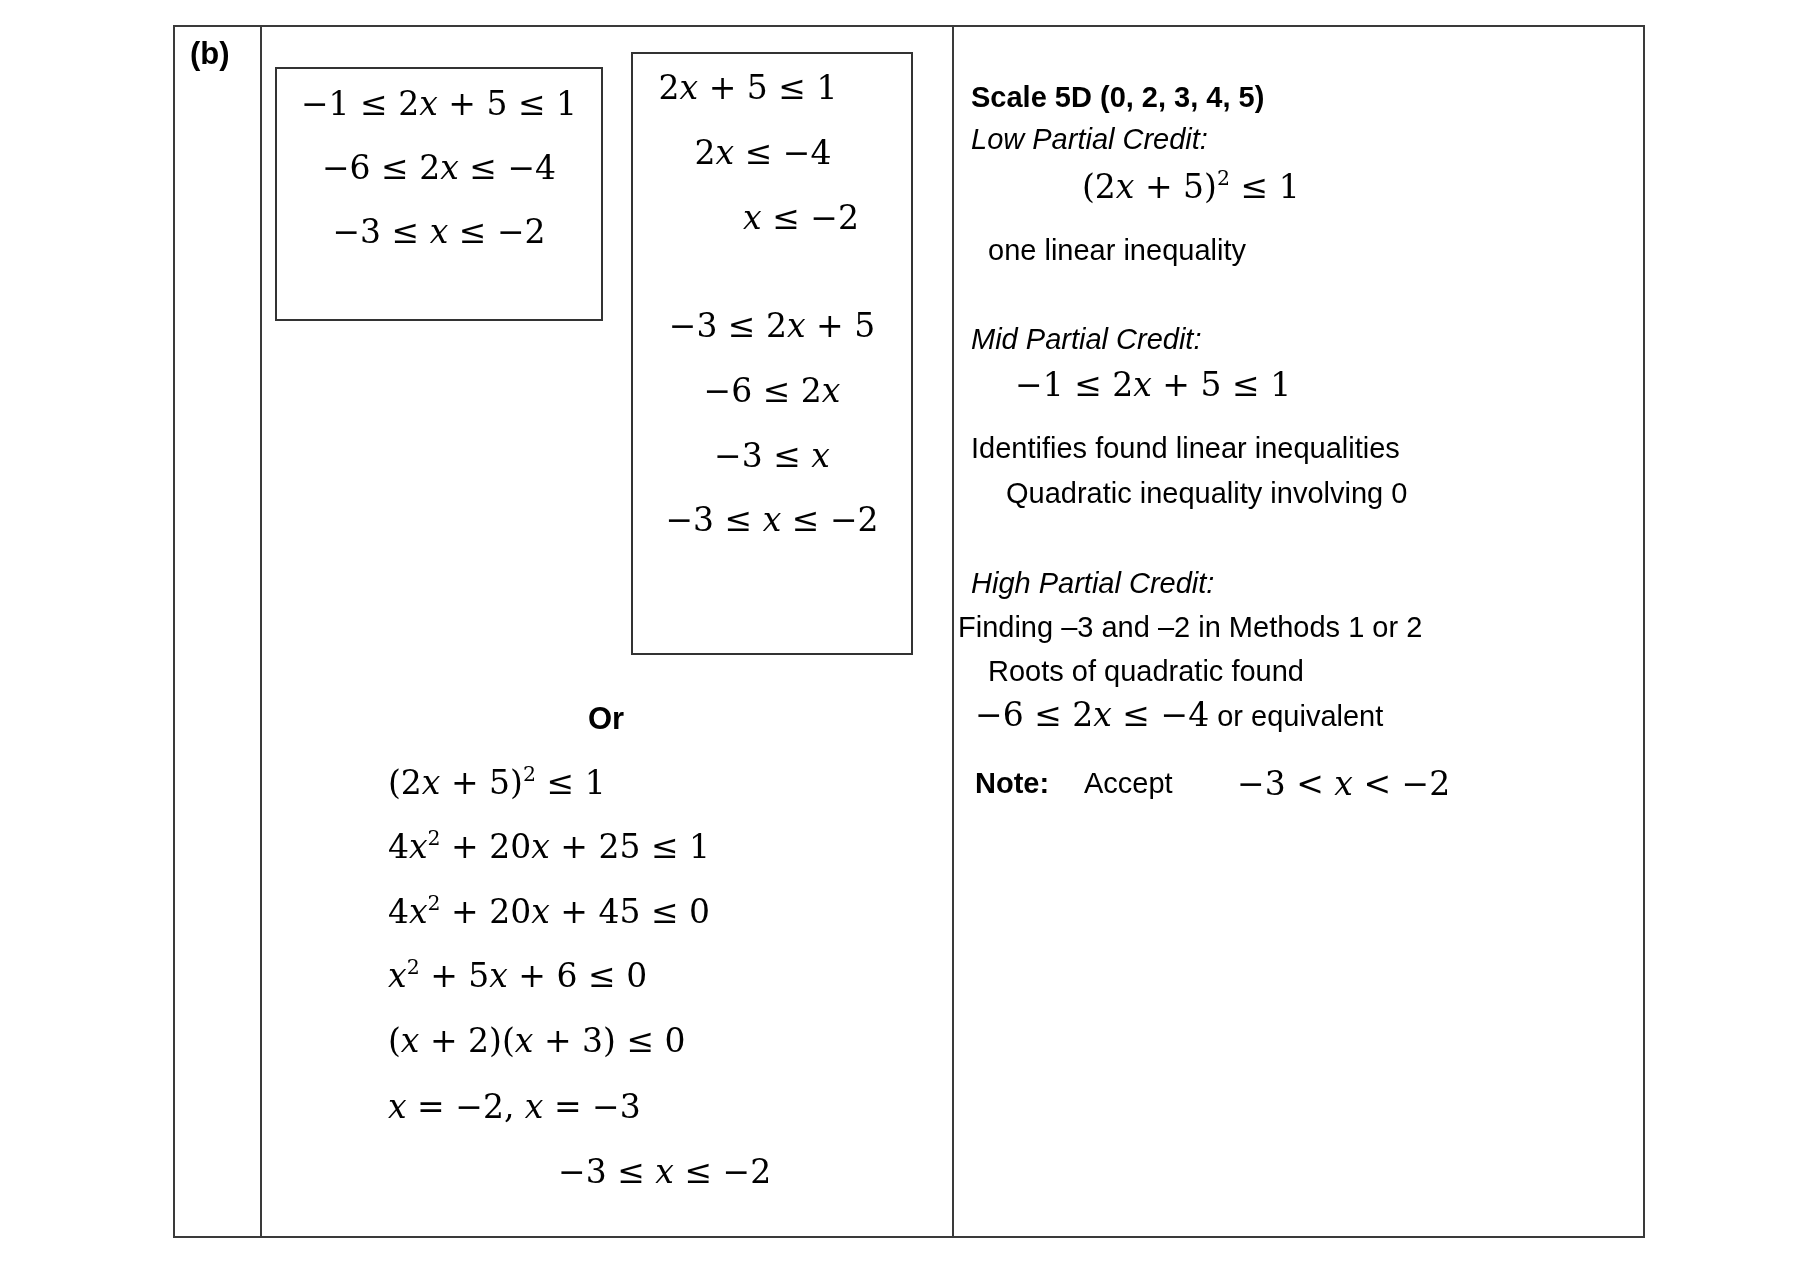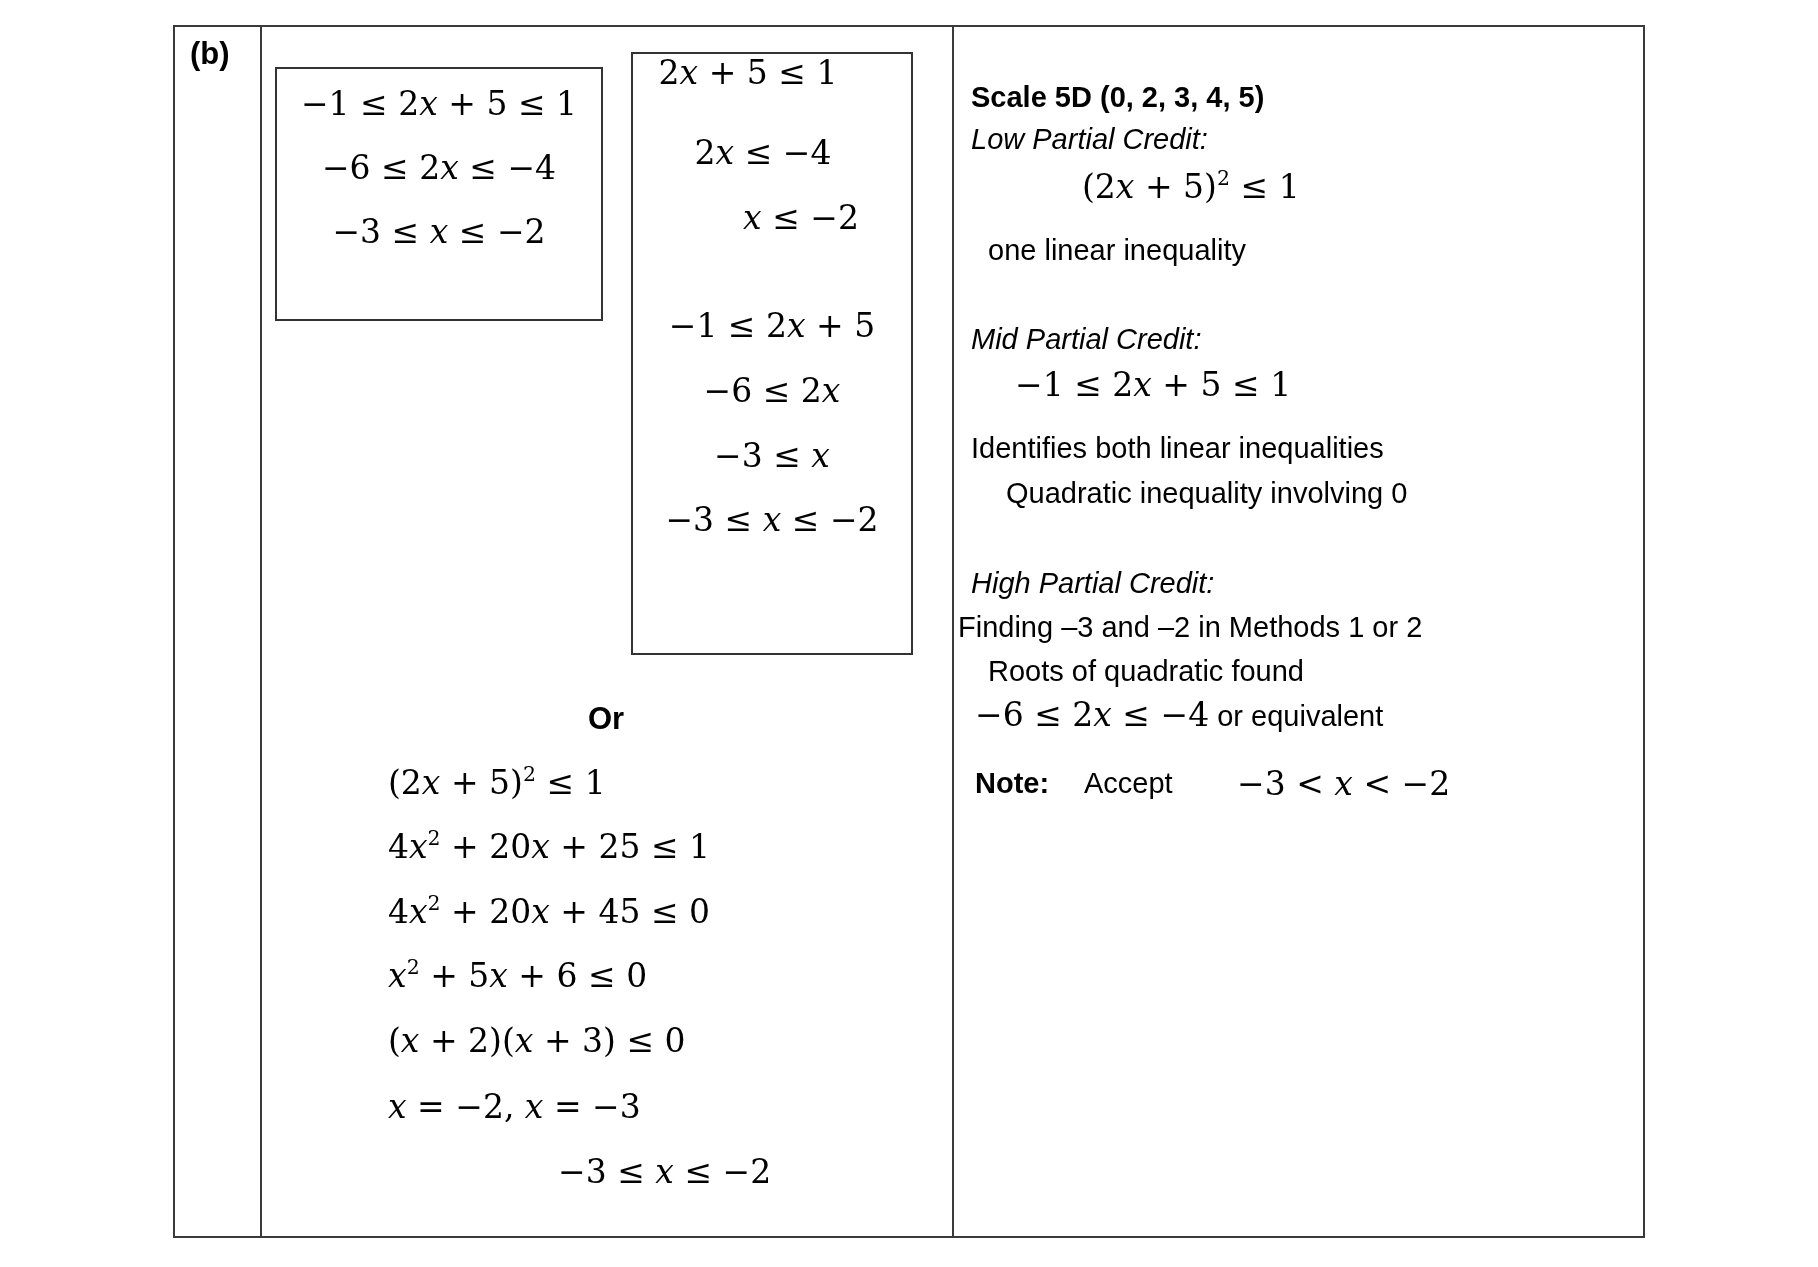--- a/index.html
+++ b/index.html
@@ -72,24 +72,24 @@
 
 <div class="abs label-b" style="left:190px; top:38px;">(b)</div>
 
 <div class="abs box" style="left:275px; top:67px; width:328px; height:254px;">
 </div>
 <div class="abs math center-line" style="left:275px; width:328px; top:103px;">−1 ≤ 2𝑥 + 5 ≤ 1</div>
 <div class="abs math center-line" style="left:275px; width:328px; top:167px;">−6 ≤ 2𝑥 ≤ −4</div>
 <div class="abs math center-line" style="left:275px; width:328px; top:231px;">−3 ≤ 𝑥 ≤ −2</div>
 
 <div class="abs box" style="left:631px; top:52px; width:282px; height:603px;"></div>
-<div class="abs math center-line" style="left:631px; width:234px; top:72px;">2𝑥 + 5 ≤ 1</div>
+<div class="abs math center-line" style="left:631px; width:234px; top:87px;">2𝑥 + 5 ≤ 1</div>
 <div class="abs math center-line" style="left:631px; width:264px; top:152px;">2𝑥 ≤ −4</div>
 <div class="abs math center-line" style="left:631px; width:340px; top:217px;">𝑥 ≤ −2</div>
-<div class="abs math center-line" style="left:631px; width:282px; top:325px;">−1 ≤ 2𝑥 + 5</div>
+<div class="abs math center-line" style="left:631px; width:282px; top:325px;">−3 ≤ 2𝑥 + 5</div>
 <div class="abs math center-line" style="left:631px; width:282px; top:390px;">−6 ≤ 2𝑥</div>
 <div class="abs math center-line" style="left:631px; width:282px; top:455px;">−3 ≤ 𝑥</div>
 <div class="abs math center-line" style="left:631px; width:282px; top:519px;">−3 ≤ 𝑥 ≤ −2</div>
 
 <div class="abs txt bold" style="left:588px; top:718px; font-size:31px;">Or</div>
 
 <div class="abs math left-line" style="left:388px; top:782px;"><span>(2𝑥 + 5)</span><sup>2</sup><span> ≤ 1</span></div>
 <div class="abs math left-line" style="left:388px; top:846px;"><span>4𝑥</span><sup>2</sup><span> + 20𝑥 + 25 ≤ 1</span></div>
 <div class="abs math left-line" style="left:388px; top:911px;"><span>4𝑥</span><sup>2</sup><span> + 20𝑥 + 45 ≤ 0</span></div>
 <div class="abs math left-line" style="left:388px; top:975px;"><span>𝑥</span><sup>2</sup><span> + 5𝑥 + 6 ≤ 0</span></div>
@@ -98,21 +98,21 @@
 <div class="abs math left-line" style="left:558px; top:1171px;">−3 ≤ 𝑥 ≤ −2</div>
 
 <div class="abs txt bold" style="left:971px; top:97px;">Scale 5D (0, 2, 3, 4, 5)</div>
 
 <div class="abs txt ital" style="left:971px; top:139px;">Low Partial Credit:</div>
 <div class="abs math left-line" style="left:1082px; top:186px;"><span>(2𝑥 + 5)</span><sup>2</sup><span> ≤ 1</span></div>
 <div class="abs txt" style="left:988px; top:250px;">one linear inequality</div>
 
 <div class="abs txt ital" style="left:971px; top:339px;">Mid Partial Credit:</div>
 <div class="abs math left-line" style="left:1015px; top:384px;">−1 ≤ 2𝑥 + 5 ≤ 1</div>
-<div class="abs txt" style="left:971px; top:448px;">Identifies both linear inequalities</div>
+<div class="abs txt" style="left:971px; top:448px;">Identifies found linear inequalities</div>
 <div class="abs txt" style="left:971px; top:493px;margin-left:35px;">Quadratic inequality involving 0</div>
 
 <div class="abs txt ital" style="left:971px; top:583px;">High Partial Credit:</div>
 <div class="abs txt" style="left:958px; top:627px;">Finding –3 and –2 in Methods 1 or 2</div>
 <div class="abs txt" style="left:988px; top:671px;">Roots of quadratic found</div>
 <div class="abs left-line" style="left:975px; top:715px; white-space:nowrap;"><span class="math">−6 ≤ 2𝑥 ≤ −4</span><span style="font-family:'Liberation Sans','DejaVu Sans',sans-serif; font-size:29px;"> or equivalent</span></div>
 
 <div class="abs txt bold" style="left:975px; top:783px;">Note:</div>
 <div class="abs txt" style="left:1084px; top:783px;">Accept</div>
 <div class="abs math left-line" style="left:1237px; top:783px;">−3 &lt; 𝑥 &lt; −2</div>

